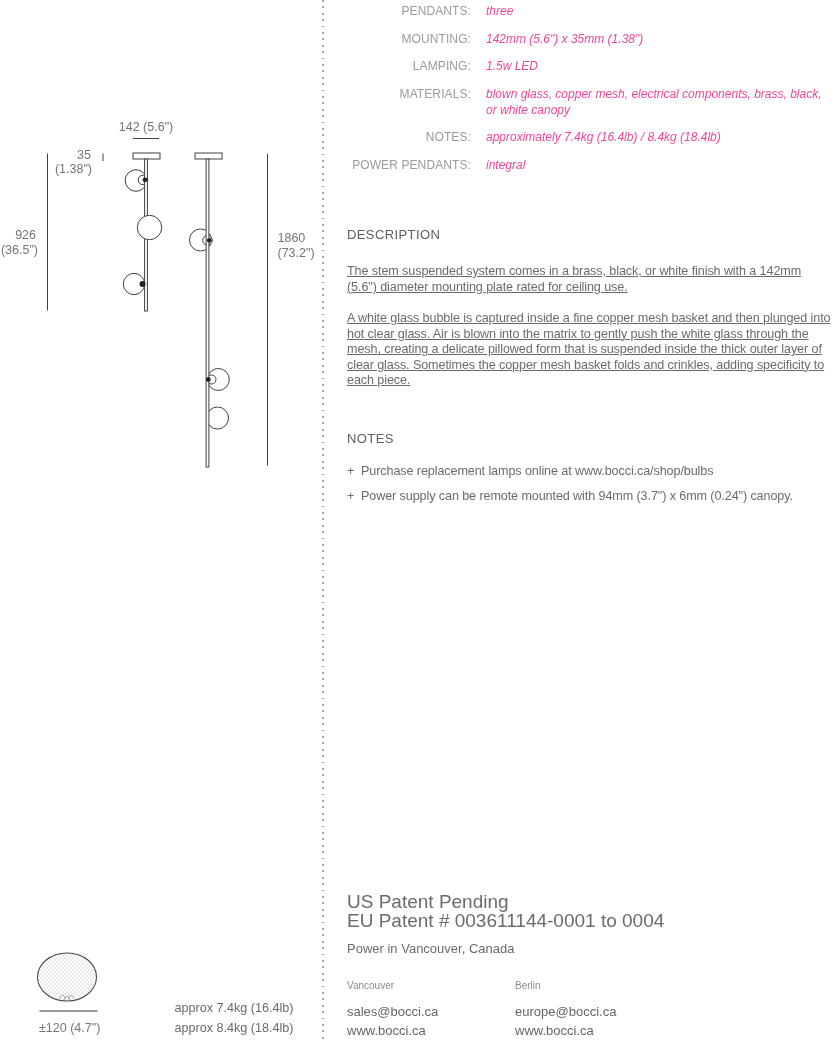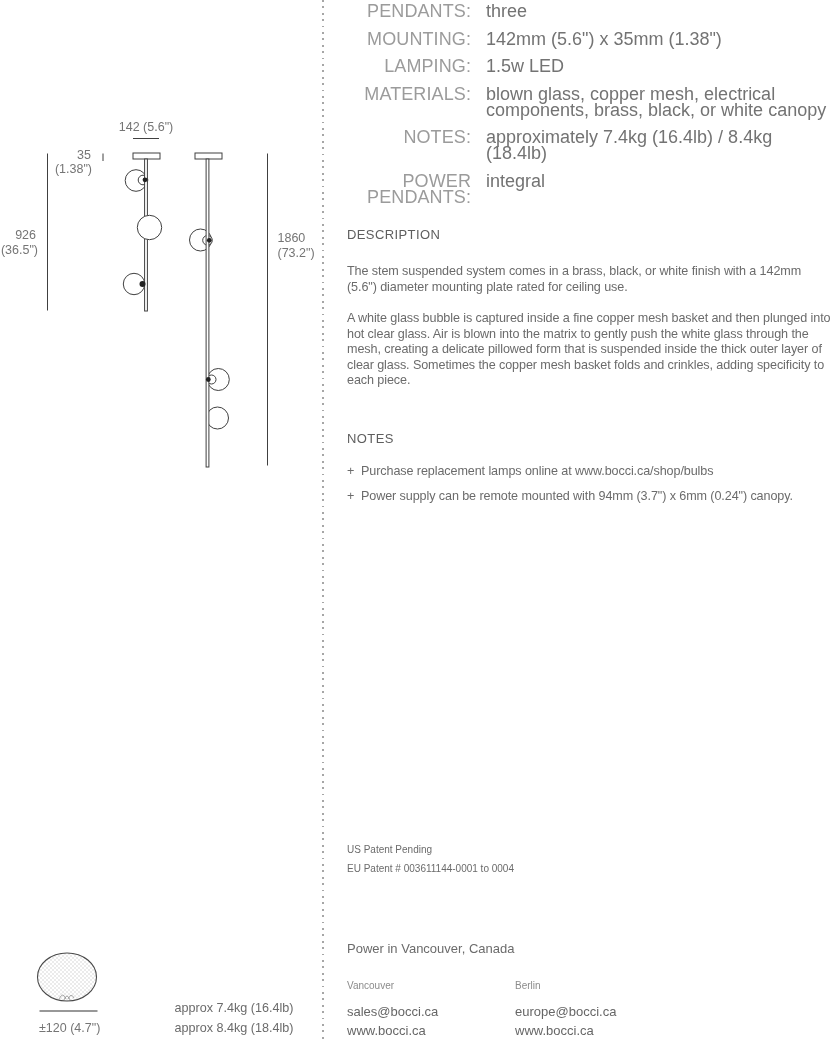--- a/index.html
+++ b/index.html
@@ -7,29 +7,29 @@
     position:relative;width:836px;height:1043px;background:#ffffff;overflow:hidden;
     font-family:"Liberation Sans",sans-serif;color:#616161;
   }
   
   .divider{
     position:absolute;left:322px;top:0;width:2px;height:1043px;
     background:repeating-linear-gradient(to bottom,#a6a6a6 0 1.8px,transparent 1.8px 6.4px);
   }
   
   .specs{position:absolute;left:347px;top:3px;width:480px;}
-  .srow{display:flex;font-size:18px;line-height:16px;margin-bottom:11.5px;}
+  .srow{display:flex;font-size:12px;line-height:16px;margin-bottom:11.5px;}
   .slabel{width:124px;min-width:124px;text-align:right;color:#9b9b9b;padding-right:15px;letter-spacing:.1px;}
-  .svalue{width:341px;color:#737373;}
+  .svalue{width:341px;color:#ec4899;font-style:italic;}
   .heading{position:absolute;left:347px;font-size:13px;color:#5e5e5e;letter-spacing:.4px;}
-  .body{position:absolute;left:347px;width:484px;font-size:12.6px;line-height:15.6px;color:#6b6b6b;letter-spacing:-.1px;margin:0;}
+  .body{position:absolute;left:347px;width:484px;font-size:12.6px;line-height:15.6px;color:#6b6b6b;letter-spacing:-.1px;margin:0;text-decoration:underline;}
   .notes-list{position:absolute;left:347px;top:464px;width:484px;font-size:12.6px;line-height:15.8px;color:#6b6b6b;letter-spacing:-.1px;}
   .note{display:flex;margin-bottom:9px;}
   .note .plus{width:14px;min-width:14px;}
-  .patent{position:absolute;left:347px;top:841px;font-size:10px;line-height:18.5px;color:#6b6b6b;}
+  .patent{position:absolute;left:347px;top:893px;font-size:19px;line-height:18.5px;color:#6b6b6b;}
   .madein{position:absolute;left:347px;top:941px;font-size:13px;color:#6b6b6b;}
   .offices{position:absolute;left:347px;top:977px;display:flex;}
   .office{width:168px;}
   .office .city{font-size:10px;color:#8b8b8b;line-height:18px;margin-bottom:7px;}
   .office .line{font-size:13px;line-height:19px;color:#666666;}
   
   .pendant-svg{position:absolute;left:0;top:100px;}
   .glass-svg{position:absolute;left:25px;top:938px;}
   .weights{position:absolute;left:160px;top:999px;width:148px;text-align:center;
     font-size:12.6px;line-height:19.5px;color:#6b6b6b;}

